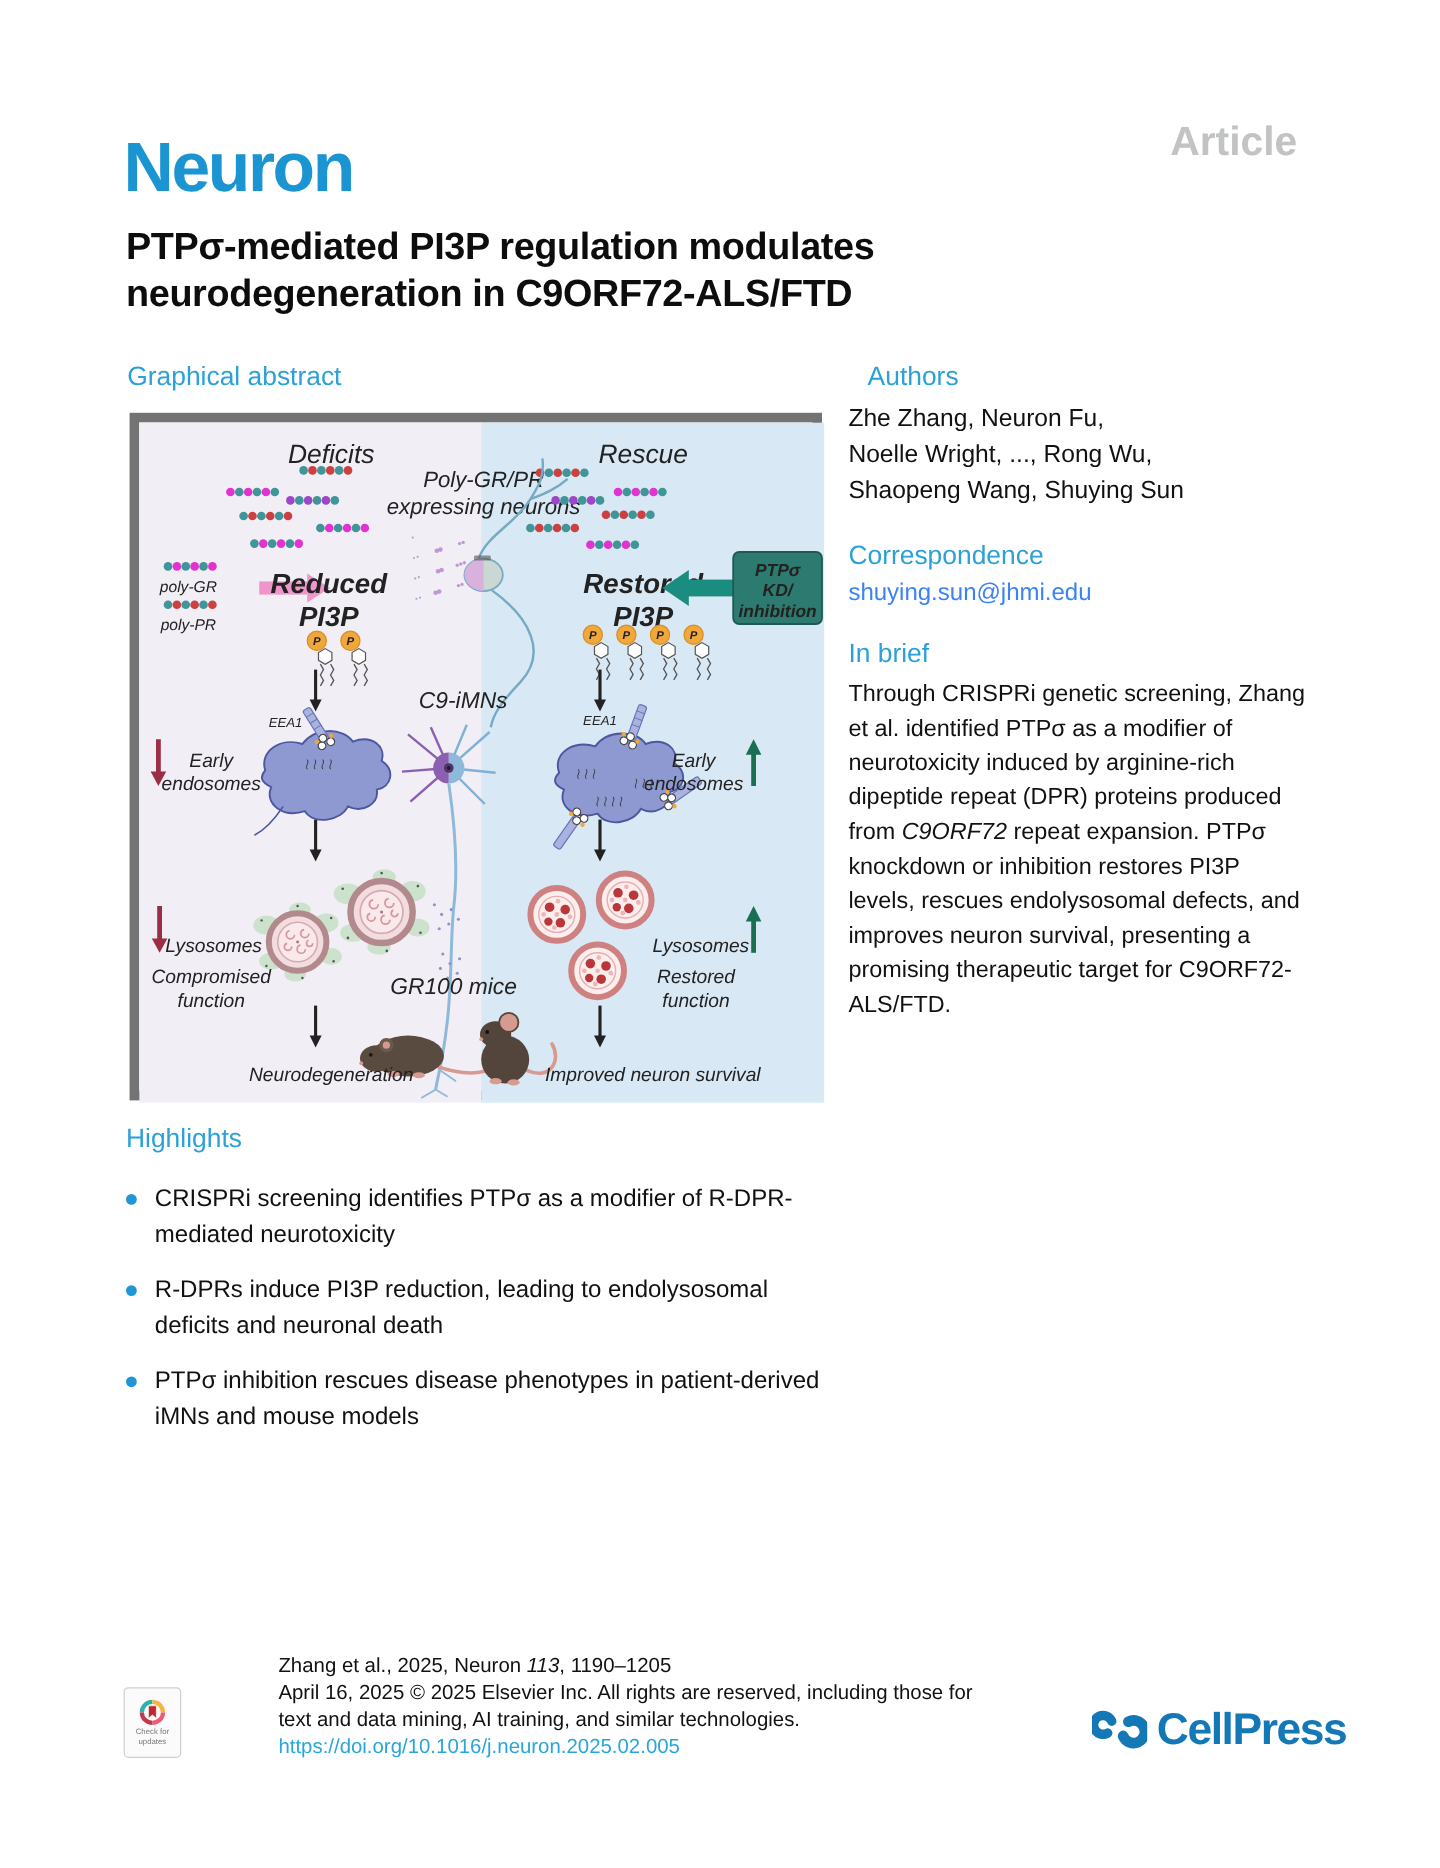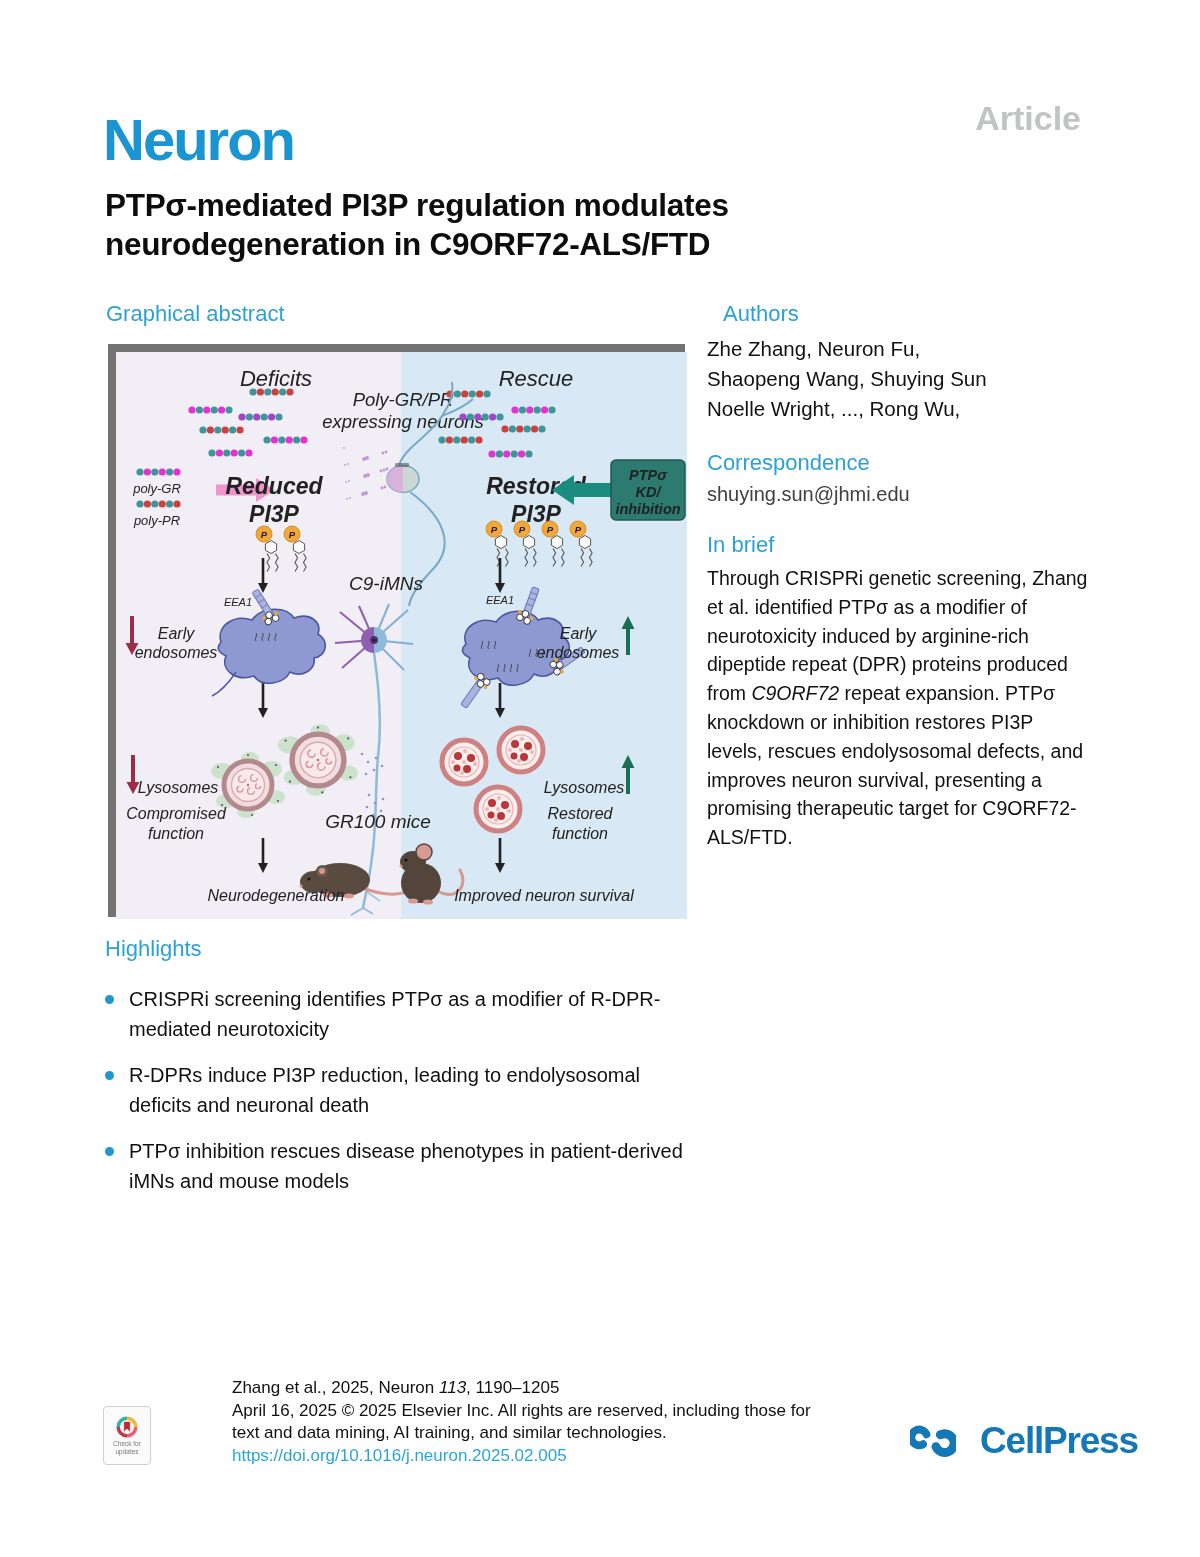--- a/index.html
+++ b/index.html
@@ -11,33 +11,33 @@
   .h-cyan{font-size:22px;color:#2ba1d8;font-weight:400;}
   .ga-heading{position:absolute;left:106px;top:301px;}
   .figure-frame{position:absolute;left:108px;top:344px;width:577px;height:573px;border:8px solid #737373;box-sizing:border-box;background:#fff;font-style:italic;}
   .figure-frame svg{display:block;}
   svg text{font-family:"Liberation Sans",sans-serif;fill:#222;}
   .tc{text-anchor:middle;}
   .right-col{position:absolute;left:707px;top:301px;width:392px;}
   .authors-heading{position:absolute;top:0;left:0;margin-left:16px;}
   .authors-text{position:absolute;top:33px;left:0;font-size:20.5px;line-height:30px;}
   .corr-heading{position:absolute;top:149px;left:0;}
-  .email{position:absolute;top:182px;left:0;font-size:20px;color:#404040;text-decoration:none;}
+  .email{position:absolute;top:182px;left:0;font-size:20px;color:#3b82f6;text-decoration:none;}
   .brief-heading{position:absolute;top:231px;left:0;}
   .brief-text{position:absolute;top:263px;left:0;width:382px;font-size:19.5px;line-height:28.8px;}
   .highlights{position:absolute;left:105px;top:936px;width:600px;}
   .hl-list{margin-top:23px;}
   .hl-item{display:flex;gap:15px;margin-bottom:17px;}
   .hl-bullet{width:9px;height:9px;border-radius:50%;background:#2196d4;margin-top:10px;flex:none;}
   .hl-text{font-size:20px;line-height:29.5px;width:562px;}
   .citation{position:absolute;left:208px;top:1377px;font-size:17px;line-height:22.6px;margin-left:24px;}
   .doi{color:#2aa5da;text-decoration:none;display:inline-block;}
   .badge{position:absolute;left:103px;top:1406px;width:46px;height:57px;border:1px solid #cfcfcf;border-radius:4px;background:#fbfbfb;display:flex;flex-direction:column;align-items:center;justify-content:center;gap:2px;cursor:pointer;}
   .badge-text{font-size:6.5px;color:#777;line-height:7.5px;text-align:center;}
-  .cellpress{position:absolute;left:910px;top:1418px;display:flex;align-items:center;gap:24px;}
+  .cellpress{position:absolute;left:910px;top:1418px;display:flex;align-items:center;gap:8px;}
   .cp-text{font-size:37px;font-weight:bold;color:#1478b6;letter-spacing:-1.2px;}
   .it{font-style:italic;}
 </style>
 </head>
 <body>
 
 <div class="page">
 
   <div class="article-label">Article</div>
   <div class="journal">Neuron</div>
@@ -462,22 +462,22 @@
 
       <text class="tc" x="160" y="549" font-size="16">Neurodegeneration</text>
       <text class="tc" x="428" y="549" font-size="16">Improved neuron survival</text>
     </svg>
   </div>
 
   <div class="right-col">
     <div class="h-cyan authors-heading">Authors</div>
     <div class="authors-text">
       <div>Zhe Zhang, Neuron Fu,</div>
+      <div>Noelle Wright, ..., Rong Wu,</div>
       <div>Shaopeng Wang, Shuying Sun</div>
-      <div>Noelle Wright, ..., Rong Wu,</div>
     </div>
     <div class="h-cyan corr-heading">Correspondence</div>
     <a class="email" href="#">shuying.sun@jhmi.edu</a>
     <div class="h-cyan brief-heading">In brief</div>
     <div class="brief-text">
       <span>Through CRISPRi genetic screening, Zhang et al. identified PTPσ as a modifier of neurotoxicity induced by arginine-rich dipeptide repeat (DPR) proteins produced from </span><span class="it">C9ORF72</span><span> repeat expansion. PTPσ knockdown or inhibition restores PI3P levels, rescues endolysosomal defects, and improves neuron survival, presenting a promising therapeutic target for C9ORF72-ALS/FTD.</span>
     </div>
   </div>
 
   <div class="highlights">

